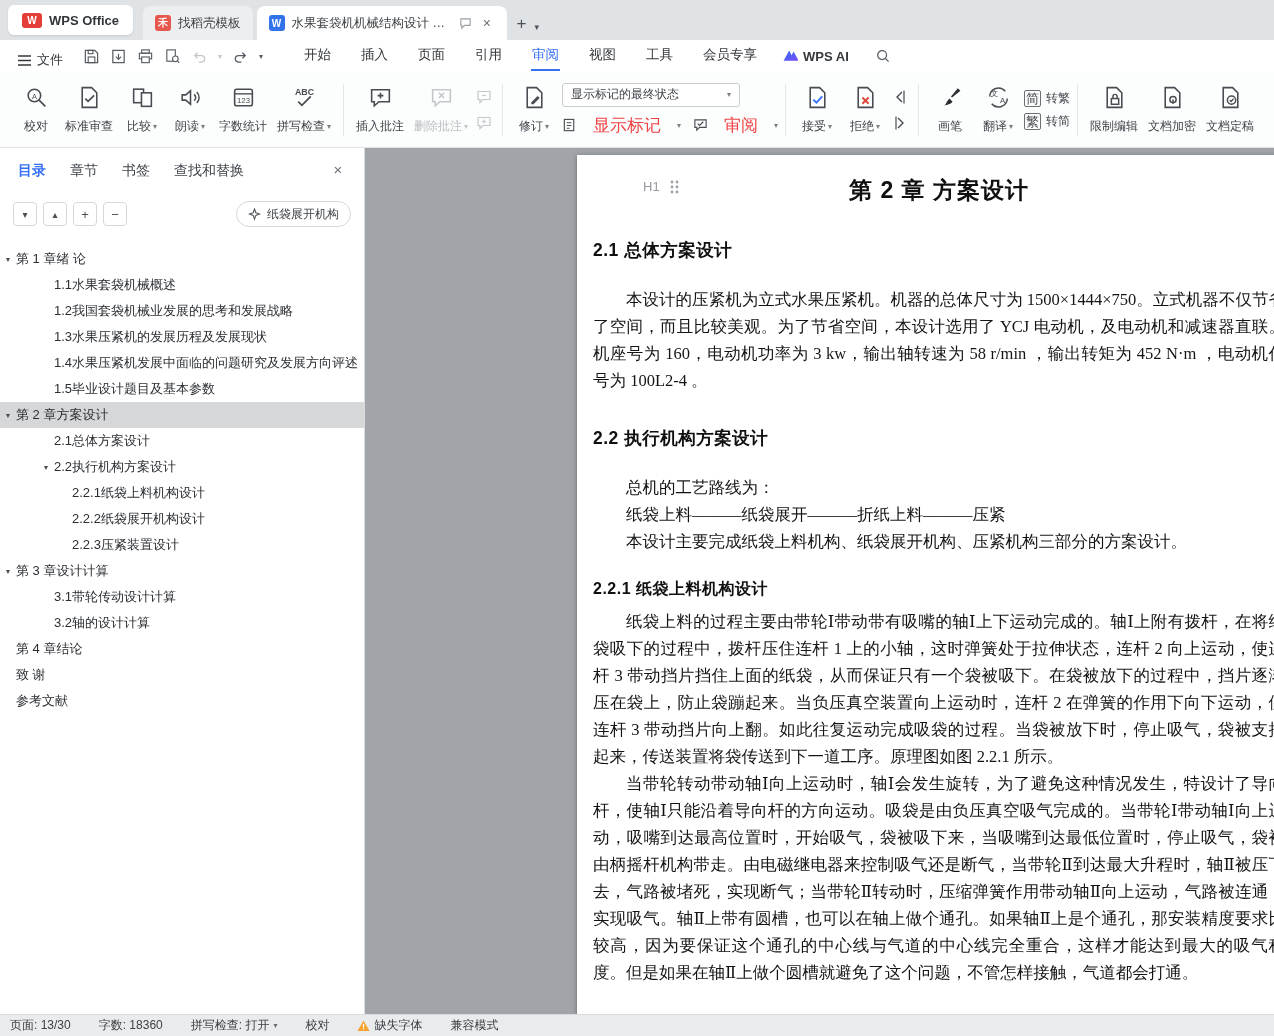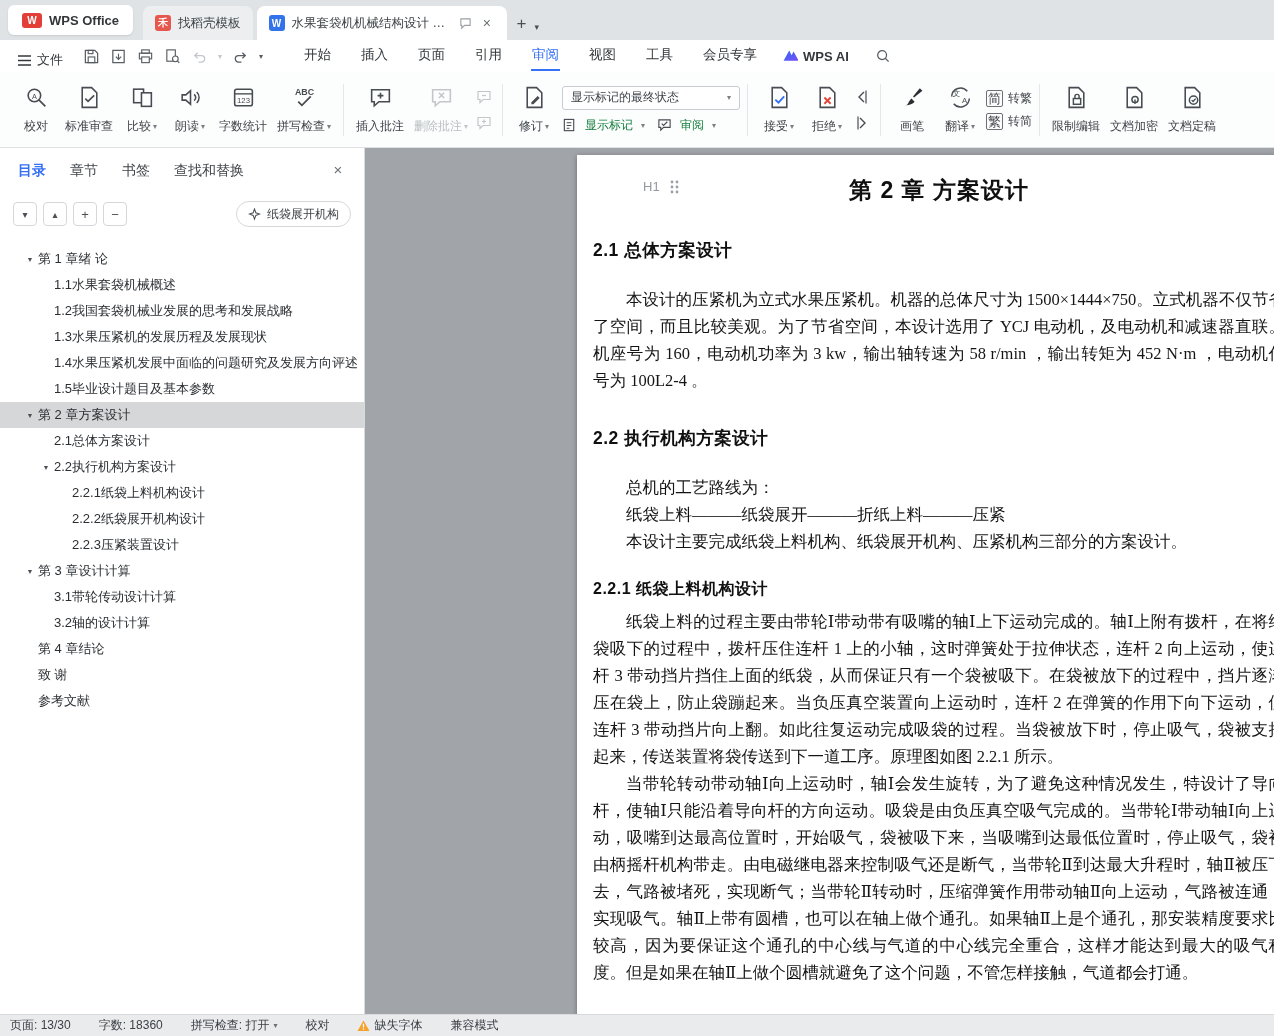--- a/index.html
+++ b/index.html
@@ -53,21 +53,21 @@
   .rcaret::after { content:"▾"; }
   .disabled .rlabel { color:#b9bec3; }
   .disabled svg * { stroke:#c3c7cb !important; fill:none !important; }
   .disabled .rcaret { color:#c3c7cb; }
   .mini-col { display:flex; flex-direction:column; gap:6px; justify-content:center; flex:none; }
   .mini-ibtn { width:22px; height:20px; display:flex; align-items:center; justify-content:center; border-radius:3px; }
   .track-col { display:flex; flex-direction:column; gap:7px; justify-content:center; margin-left:4px; flex:none; }
   .combo { width:178px; height:24px; border:1px solid #c9cdd1; border-radius:3px; background:#fff;
     display:flex; align-items:center; justify-content:space-between; padding:0 8px; font-size:12px; color:#3f444a; }
   .mini-row { display:flex; gap:12px; }
-  .mini-btn { display:flex; align-items:center; gap:8px; font-size:12px; color:#15803d; }
+  .mini-btn { display:flex; align-items:center; gap:16px; font-size:17px; color:#ef4444; }
   .conv-col { display:flex; flex-direction:column; gap:6px; justify-content:center; margin-left:2px; flex:none; }
   .conv-row { display:flex; align-items:center; gap:5px; font-size:12px; color:#3f444a; }
   .conv-ic { font-size:13px; color:#3f444a; border:1px solid #6a7075; border-radius:2px; padding:0 1px; line-height:15px; }
 
   
   .main { position:absolute; top:148px; left:0; right:0; bottom:22px; display:flex;border-radius:7px; }
 
   
   .sidebar { width:365px; background:#fff; border-right:1px solid #d8dadc; display:flex; flex-direction:column; flex:none; }
   .side-tabs { height:46px; display:flex; align-items:center; gap:24px; padding:0 18px; font-size:14px; color:#3f444a; position:relative; flex:none; }
@@ -76,21 +76,21 @@
   .side-tools { height:40px; display:flex; align-items:center; gap:6px; padding:0 13px; flex:none; }
   .tool-btn { width:24px; height:24px; border:1px solid #d5d8db; border-radius:4px; background:#fff;
     display:flex; align-items:center; justify-content:center; font-size:10px; color:#4a5055; }
   .smart-btn { margin-left:auto; height:26px; border:1px solid #d5d8db; border-radius:14px; background:#fff;
     display:flex; align-items:center; gap:6px; padding:0 11px; font-size:12px; color:#3f444a; }
   .toc { flex:1; overflow:hidden; padding-top:12px; font-size:13px; color:#2b2f33; }
   .toc-row { height:26px; display:flex; align-items:center; }
   .toc-row.selected { background:#d5d7d9; }
   .toc-arrow { width:16px; flex:none; font-size:7px; color:#4a5055; text-align:center; }
   .toc-arrow.exp::after { content:"▼"; }
-  .lvl0 { padding-left:22px; } .lvl1 { padding-left:38px; } .lvl2 { padding-left:56px; }
+  .lvl0 { } .lvl1 { padding-left:38px; } .lvl2 { padding-left:56px; }
   .toc-label { white-space:nowrap; overflow:hidden; padding-right:8px; }
 
   
   .docarea { flex:1; position:relative; background:#a1a5a9; overflow:hidden; }
   .page { position:absolute; left:212px; top:7px; width:720px; height:1200px; background:#fff;
     box-shadow:0 1px 5px rgba(0,0,0,.35); padding:16px 12px 0 16px; }
   .heading-tools { position:absolute; left:66px; top:24px; display:flex; align-items:center; gap:10px; color:#959aa0; }
   .h-badge { font-size:13px; font-weight:400; }
   .doc-h1 { font-size:23px; font-weight:700; text-align:center; color:#101010; margin:4px 0 30px;
     font-family:"Liberation Sans","DejaVu Sans",sans-serif; letter-spacing:1px; }

